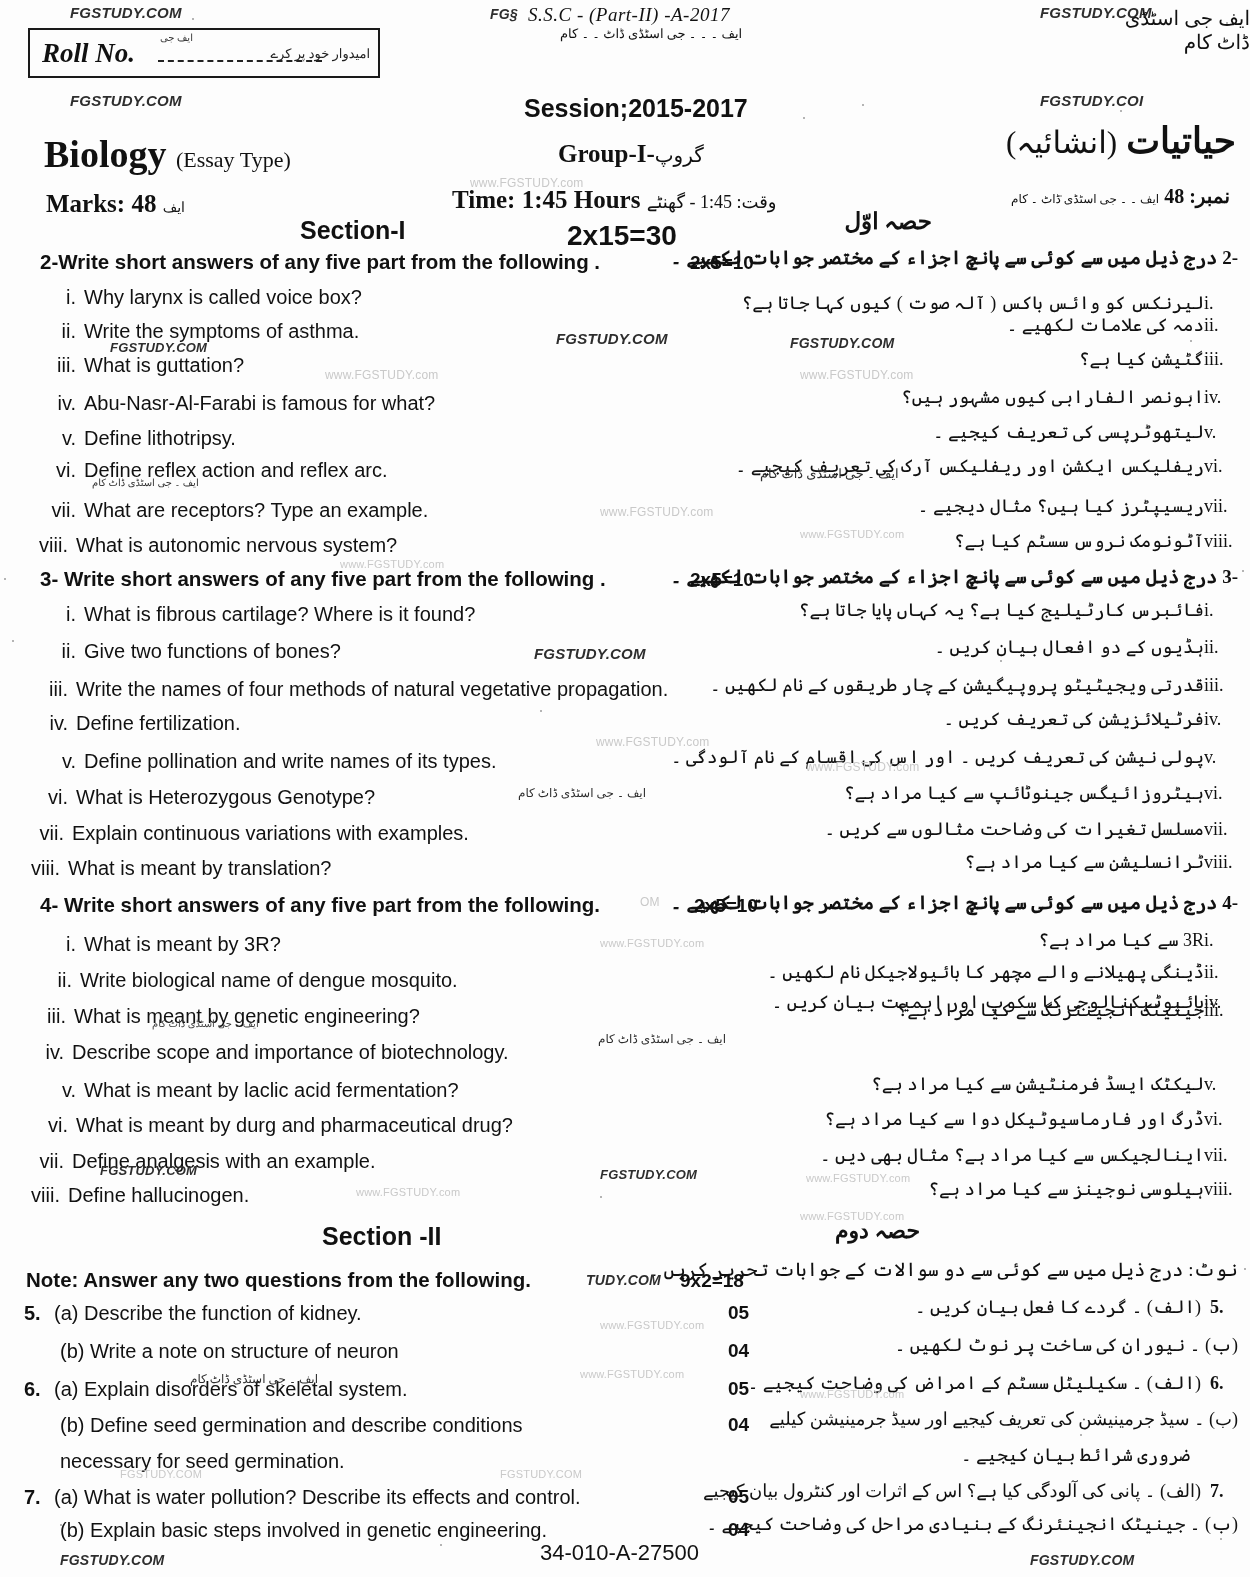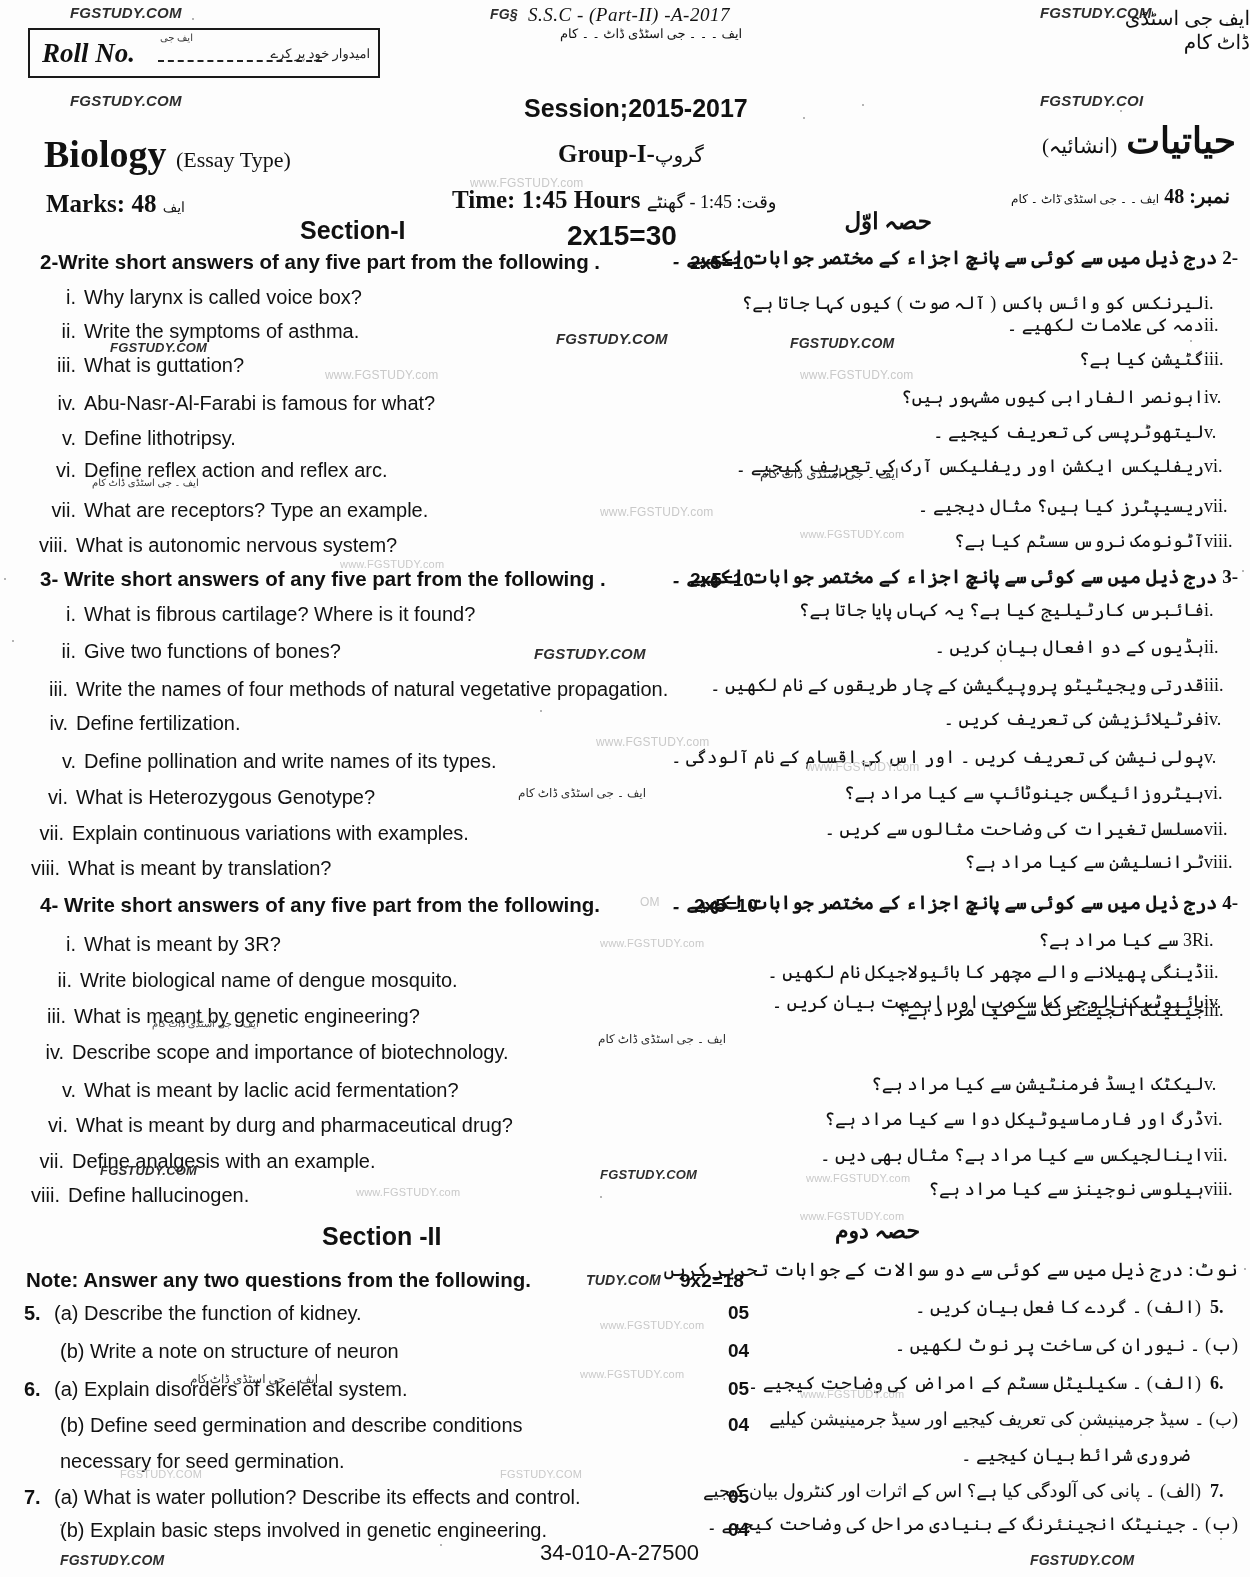--- a/index.html
+++ b/index.html
@@ -121,21 +121,21 @@
     font-family: "Liberation Sans", sans-serif;
     font-weight: bold; font-size: 25px;
   }
 
   
   .ur-title {
     position: absolute; right: 14px; top: 120px;
     direction: rtl; text-align: right;
     font-size: 36px; font-weight: bold;
   }
-  .ur-title .paren { font-size: 21px; font-weight: normal; margin-left: 37px; }
+  .ur-title .paren { font-size: 31px; font-weight: normal; margin-left: 37px; }
   .ur-marks {
     position: absolute; right: 20px; top: 184px;
     direction: rtl; font-size: 20px; font-weight: bold;
   }
   .ur-marks .tiny { font-size: 12px; font-weight: normal; }
   .ur-sec1 {
     position: absolute; right: 318px; top: 208px;
     direction: rtl; font-size: 23px; font-weight: bold;
   }
   .ur-sec2 {

